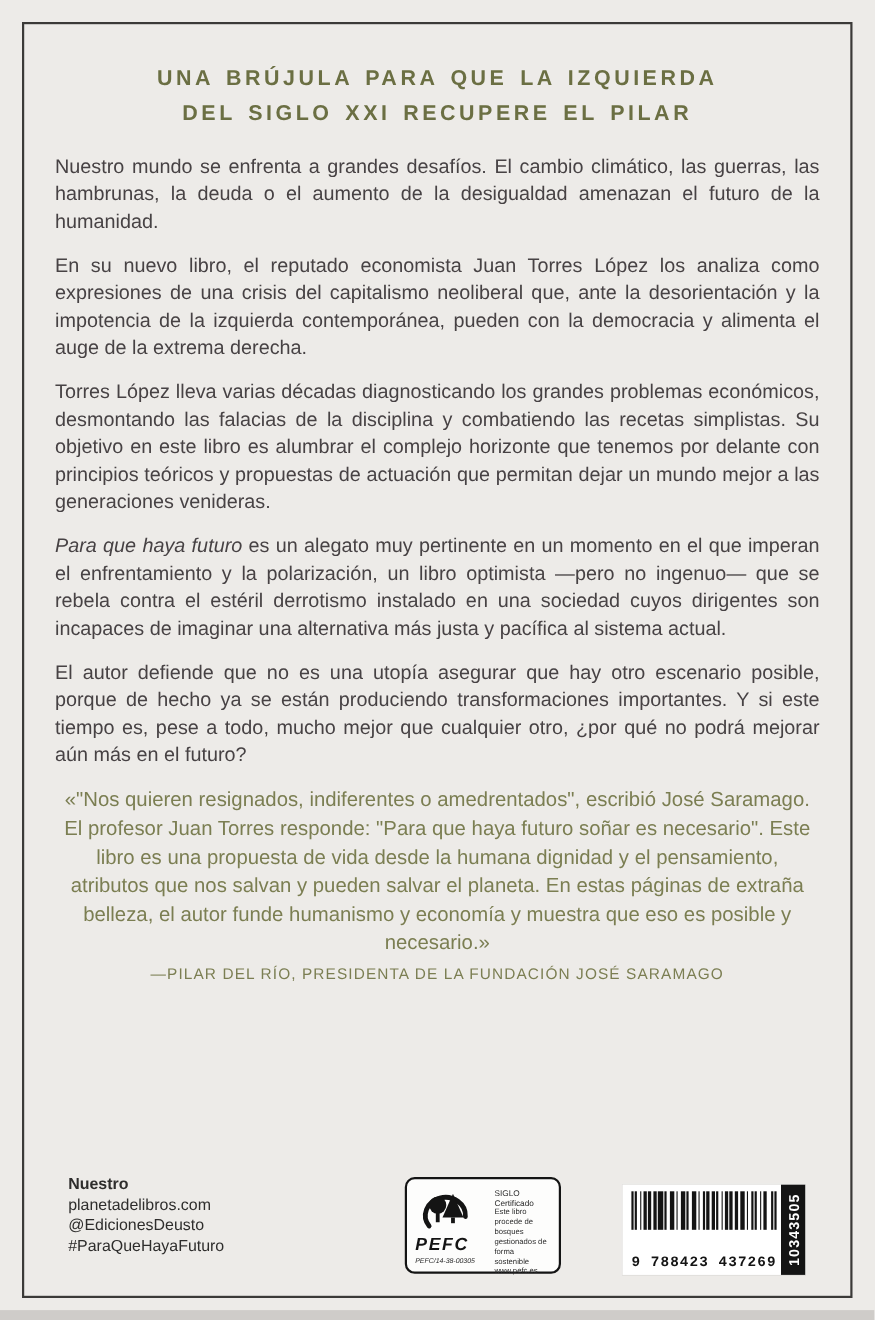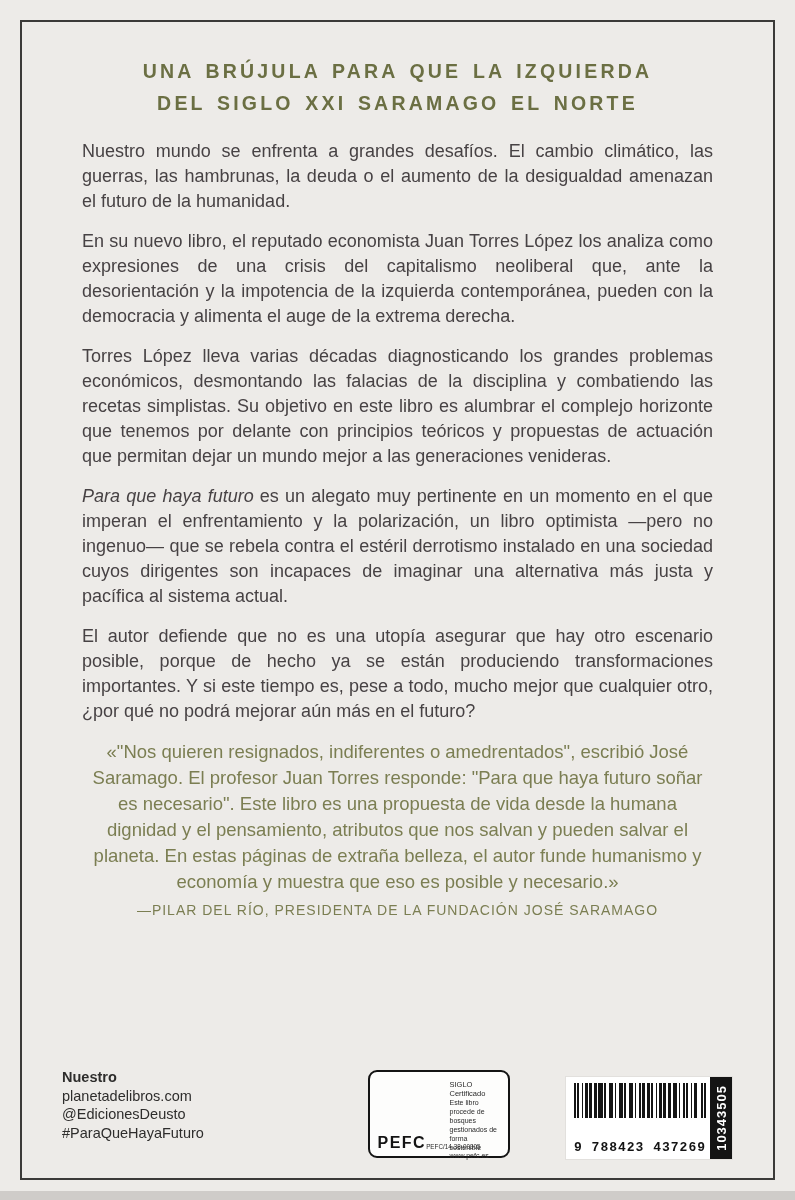--- a/index.html
+++ b/index.html
@@ -9,21 +9,21 @@
     background:#edebe8;
     position:relative;
     overflow:hidden;
   }
   .page { position:absolute; inset:0; background:#edebe8; }
   .page-edge { position:absolute; left:0; right:0; bottom:0; height:9px; background:#cfccc9; }
   .frame {
     position:absolute; left:20px; top:20px; right:20px; bottom:20px;
     border:2px solid #3b3a38;
   }
-  .content { position:absolute; inset:0; padding:0 60px; }
+  .content { position:absolute; inset:0; padding:0 28px; }
 
   
   .cover-title {
     margin-top:33px;
     text-align:center;
     color:#6b6f43;
     font-size:19.5px;
     font-weight:bold;
     letter-spacing:3.2px;
     word-spacing:3px;
@@ -71,21 +71,21 @@
   }
   .publisher .bold { font-weight:bold; }
 
   
   .pefc {
     width:142px; height:88px; background:#fdfdfc;
     border:2px solid #141414; border-radius:9px;
     display:flex; padding:6px 7px 6px 8px; gap:6px;
     margin-top:2px;
   }
-  .pefc-left { width:66px; display:flex; flex-direction:row; align-items:flex-end; justify-content:space-between; }
+  .pefc-left { width:66px; display:flex; flex-direction:column; align-items:flex-start; justify-content:space-between;font-style:italic; }
   .pefc-word { font-weight:bold; font-size:16px; letter-spacing:1.5px; color:#141414; line-height:14px; }
   .pefc-license { font-size:6.3px; color:#2a2a2a; white-space:nowrap; }
   .pefc-right { flex:1; display:flex; flex-direction:column; justify-content:space-between; padding-top:2px; }
   .pefc-cert { font-size:7.5px; color:#2a2a2a; }
   .pefc-claim { font-size:7px; line-height:9px; color:#2a2a2a; }
   .pefc-url { font-size:7px; color:#2a2a2a; }
 
   
   .barcode {
     width:168px; height:84px; background:#ffffff; margin-top:8px;
@@ -112,21 +112,21 @@
 </style>
 </head>
 <body>
 
 <div class="page">
   <div class="frame">
     <div class="content">
 
       <div class="cover-title">
         <div>UNA BRÚJULA PARA QUE LA IZQUIERDA</div>
-        <div>DEL SIGLO XXI SARAMAGO EL NORTE</div>
+        <div>DEL SIGLO XXI RECUPERE EL PILAR</div>
       </div>
 
       <div class="synopsis">
         <p class="para">Nuestro mundo se enfrenta a grandes desafíos. El cambio climático, las guerras, las hambrunas, la deuda o el aumento de la desigualdad amenazan el futuro de la humanidad.</p>
         <p class="para">En su nuevo libro, el reputado economista Juan Torres López los analiza como expresiones de una crisis del capitalismo neoliberal que, ante la desorientación y la impotencia de la izquierda contemporánea, pueden con la democracia y alimenta el auge de la extrema derecha.</p>
         <p class="para">Torres López lleva varias décadas diagnosticando los grandes problemas económicos, desmontando las falacias de la disciplina y combatiendo las recetas simplistas. Su objetivo en este libro es alumbrar el complejo horizonte que tenemos por delante con principios teóricos y propuestas de actuación que permitan dejar un mundo mejor a las generaciones venideras.</p>
         <p class="para"><span class="italic">Para que haya futuro</span><span> es un alegato muy pertinente en un momento en el que imperan el enfrentamiento y la polarización, un libro optimista —pero no ingenuo— que se rebela contra el estéril derrotismo instalado en una sociedad cuyos dirigentes son incapaces de imaginar una alternativa más justa y pacífica al sistema actual.</span></p>
         <p class="para">El autor defiende que no es una utopía asegurar que hay otro escenario posible, porque de hecho ya se están produciendo transformaciones importantes. Y si este tiempo es, pese a todo, mucho mejor que cualquier otro, ¿por qué no podrá mejorar aún más en el futuro?</p>
       </div>
 

